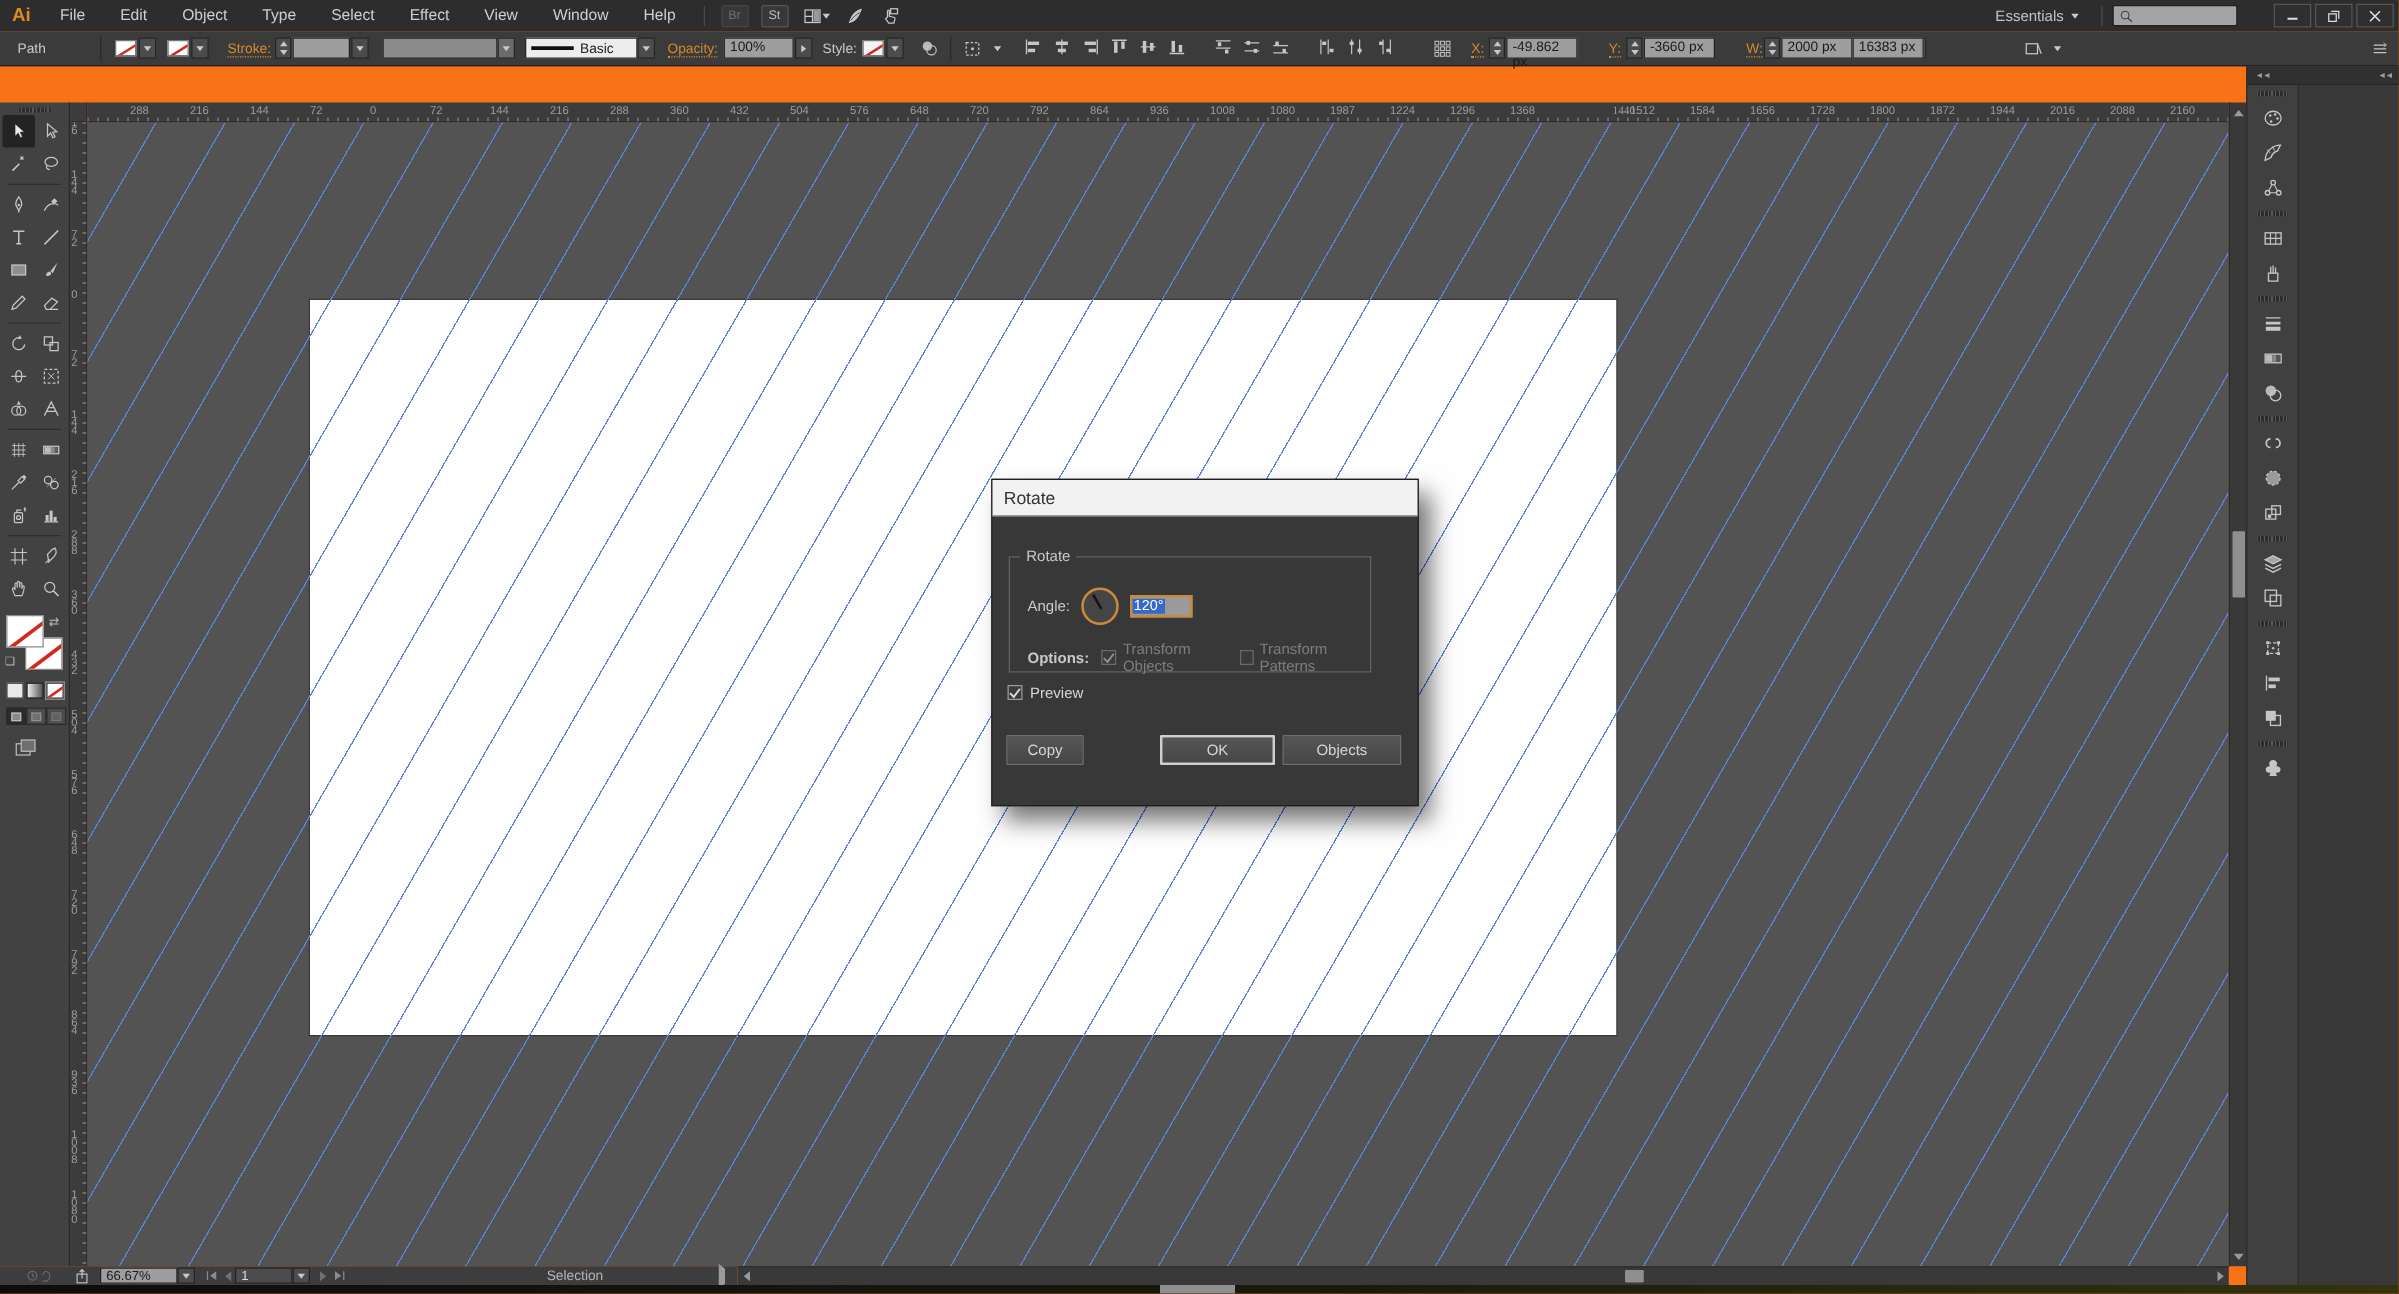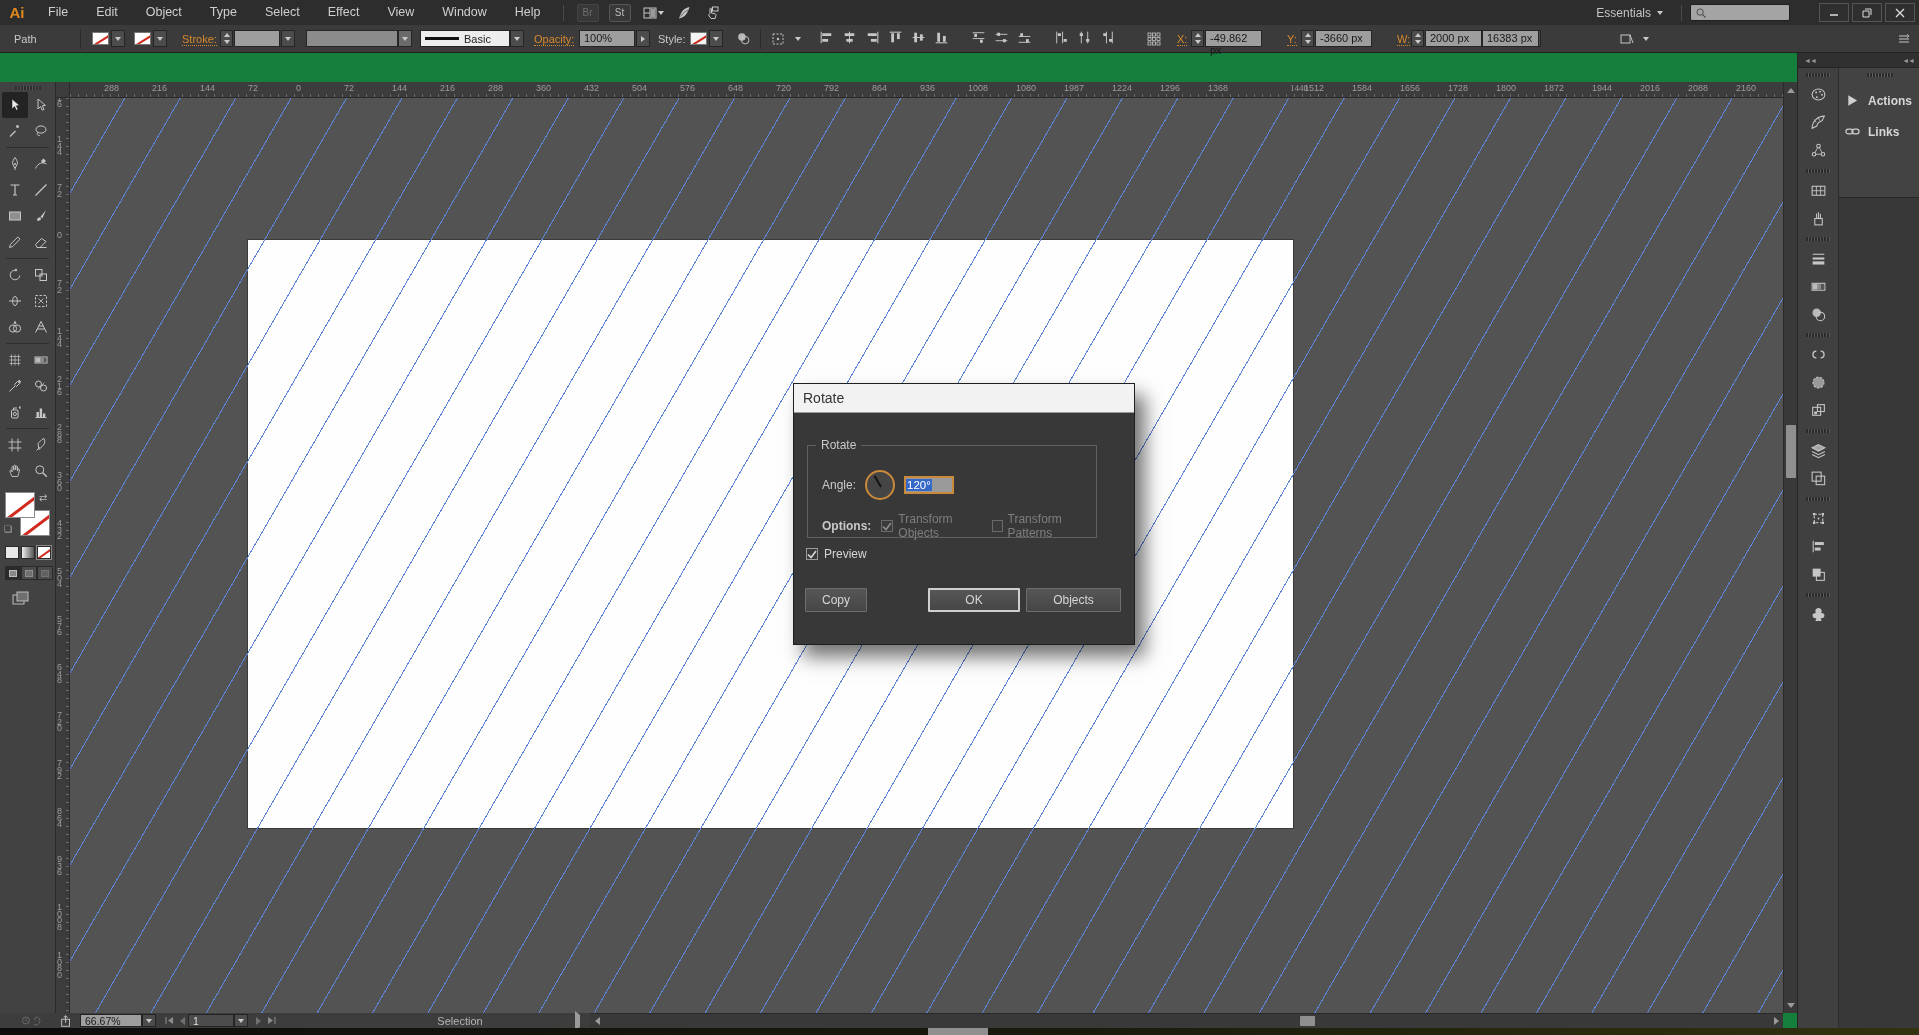--- a/index.html
+++ b/index.html
@@ -1,18 +1,18 @@
 <!DOCTYPE html>
 <html><head>
 <meta charset="utf-8">
 <style>
   * { margin:0; padding:0; box-sizing:border-box; }
   html,body { background:#111; }
   body { font-family:"Liberation Sans", sans-serif; font-size:12px; }
-  #app { position:relative; width:1919px; height:1035px; overflow:hidden; background:#15803d; color:#c8c8c8; }
+  #app { position:relative; width:1919px; height:1035px; overflow:hidden; background:#f97316; color:#c8c8c8; }
   .abs { position:absolute; }
 
   
   #menubar { left:0; top:0; width:1919px; height:25px; background:#2d2d2d; display:flex; align-items:center; }
   #ai-logo { width:34px; text-align:center; color:#e0891f; font-weight:bold; font-size:15px; }
   #menu-items { display:flex; list-style:none; }
   #menu-items li { padding:0 14px; color:#cfcfcf; font-size:12.5px; line-height:25px; cursor:default; }
   .mb-sep { width:1px; height:16px; background:#4a4a4a; margin:0 8px; }
   .mb-btn { min-width:22px; height:18px; border:1px solid #555; border-radius:2px; background:#383838;
             display:flex; align-items:center; justify-content:center; font-size:10px; margin:0 5px; color:#bbb; }
@@ -921,38 +921,20 @@
             <rect x="6" y="6" width="7.5" height="7.5" fill="none" stroke="#c6c6c6"></rect>
           </svg>
         </div>
         <div class="strip-grip"></div>
         <div class="strip-cell">
           <svg class="icon" width="17" height="17" viewBox="0 0 16 16">
             <path d="M8 1.8c1.9 0 3 1.4 3 2.9 0 .8-.3 1.5-.8 2 1.8-.5 3.4.7 3.4 2.3 0 1.9-1.8 2.9-3.6 2.3l.9 2.7H5.1l.9-2.7c-1.8.6-3.6-.4-3.6-2.3 0-1.6 1.6-2.8 3.4-2.3-.5-.5-.8-1.2-.8-2 0-1.5 1.1-2.9 3-2.9z" fill="#c6c6c6"></path>
           </svg>
         </div>
       </div>
-    <div id="flyout">
-      <div class="panel-grip"></div>
-      <div id="flyout-rows">
-          <div class="flyout-row">
-            <svg class="icon" width="15" height="15" viewBox="0 0 16 16">
-              <path d="M3.5 2.5l9.5 5.5-9.5 5.5z" fill="#cfcfcf"></path>
-            </svg>
-            <span>Actions</span>
-          </div>
-          <div class="flyout-row">
-            <svg class="icon" width="15" height="15" viewBox="0 0 16 16">
-              <rect x="1" y="5.5" width="7.5" height="5" rx="2.5" fill="none" stroke="#cfcfcf" stroke-width="1.3"></rect>
-              <rect x="7.5" y="5.5" width="7.5" height="5" rx="2.5" fill="none" stroke="#cfcfcf" stroke-width="1.3"></rect>
-            </svg>
-            <span>Links</span>
-          </div>
-        </div>
-    </div>
   </div>
 
   <div id="statusbar" class="abs">
     <span class="nav-ico" style="margin-left:20px" id="ic-recover">
         <svg class="icon" width="30" height="13" viewBox="0 0 30 13">
           <circle cx="6" cy="6.5" r="3.5" fill="none" stroke="#8a8a8a"></circle>
           <path d="M6 4.5v2l1.5 1" stroke="#8a8a8a" fill="none"></path>
           <path d="M16 3a4 4 0 1 1-2 7.5M14 6l2-3" fill="none" stroke="#8a8a8a"></path>
         </svg>
       </span>

